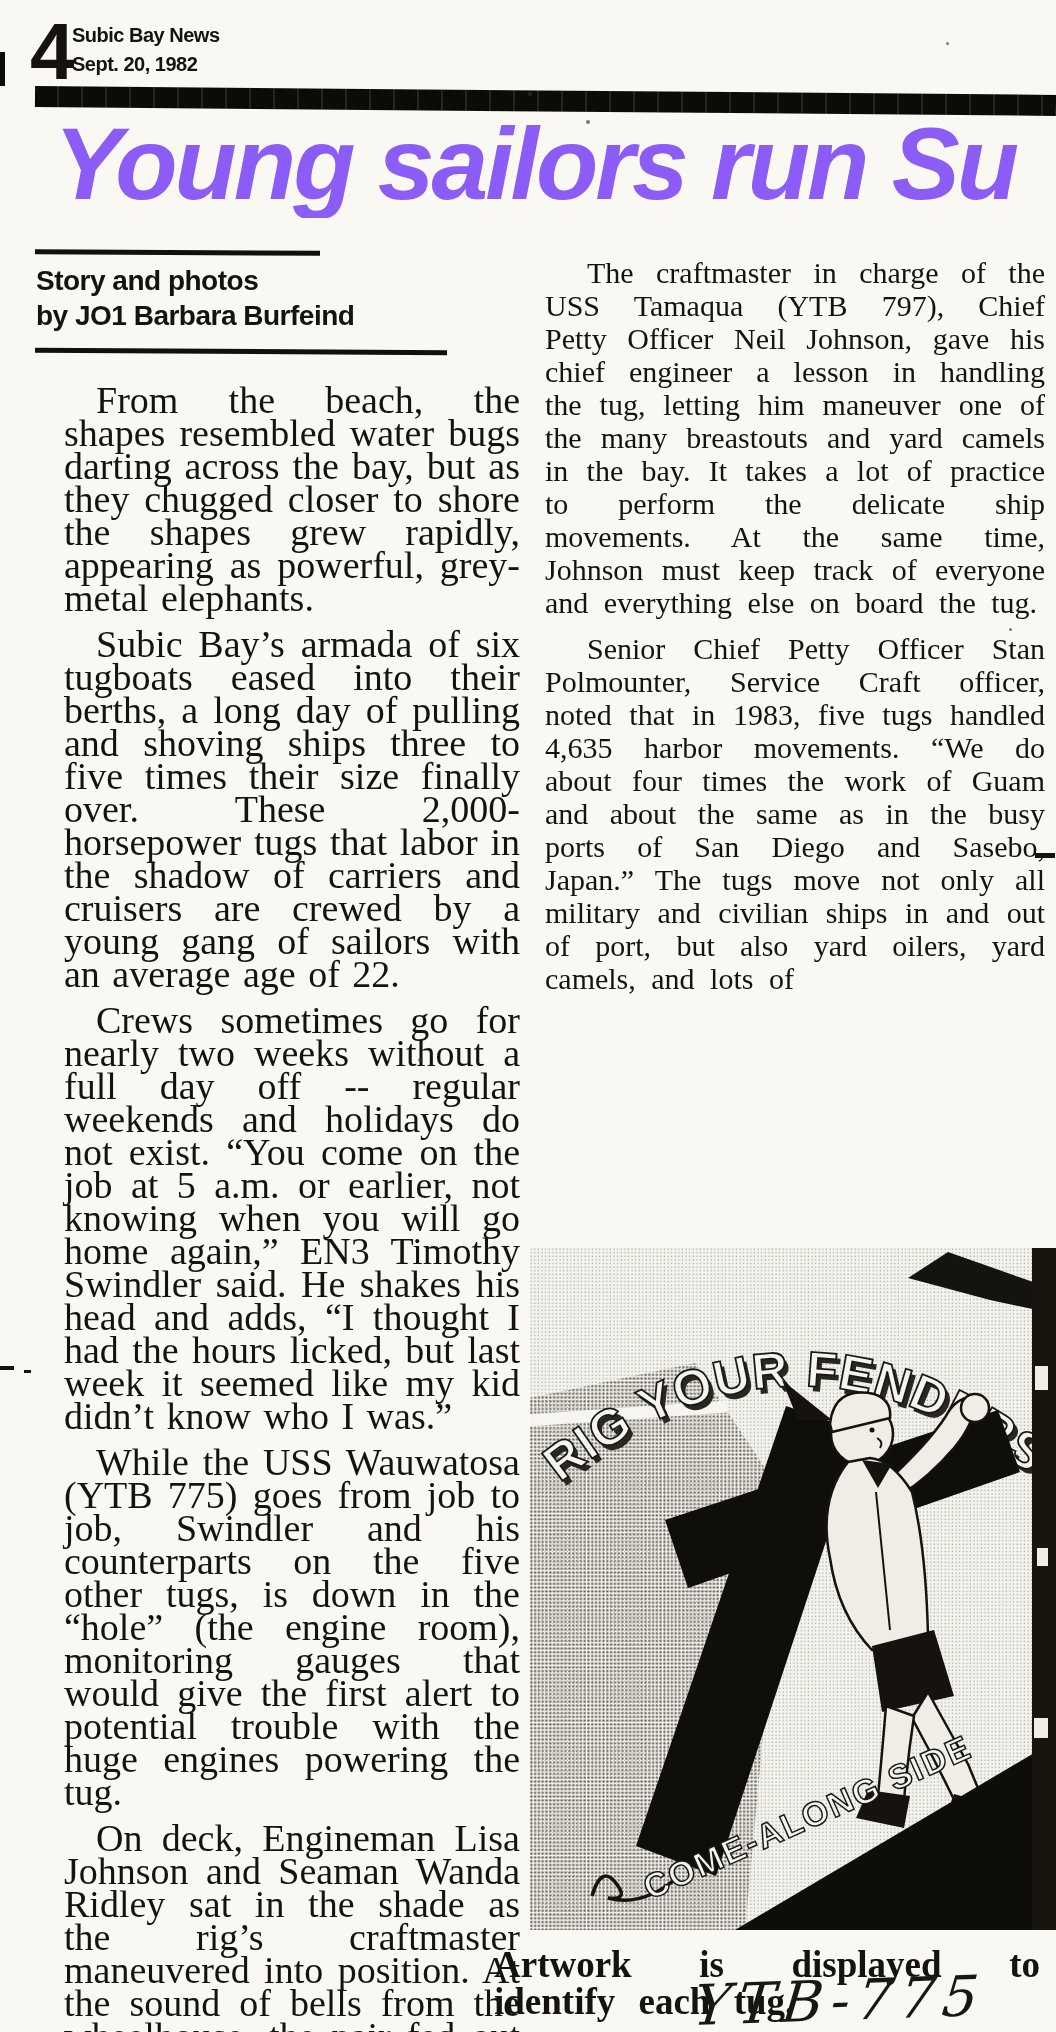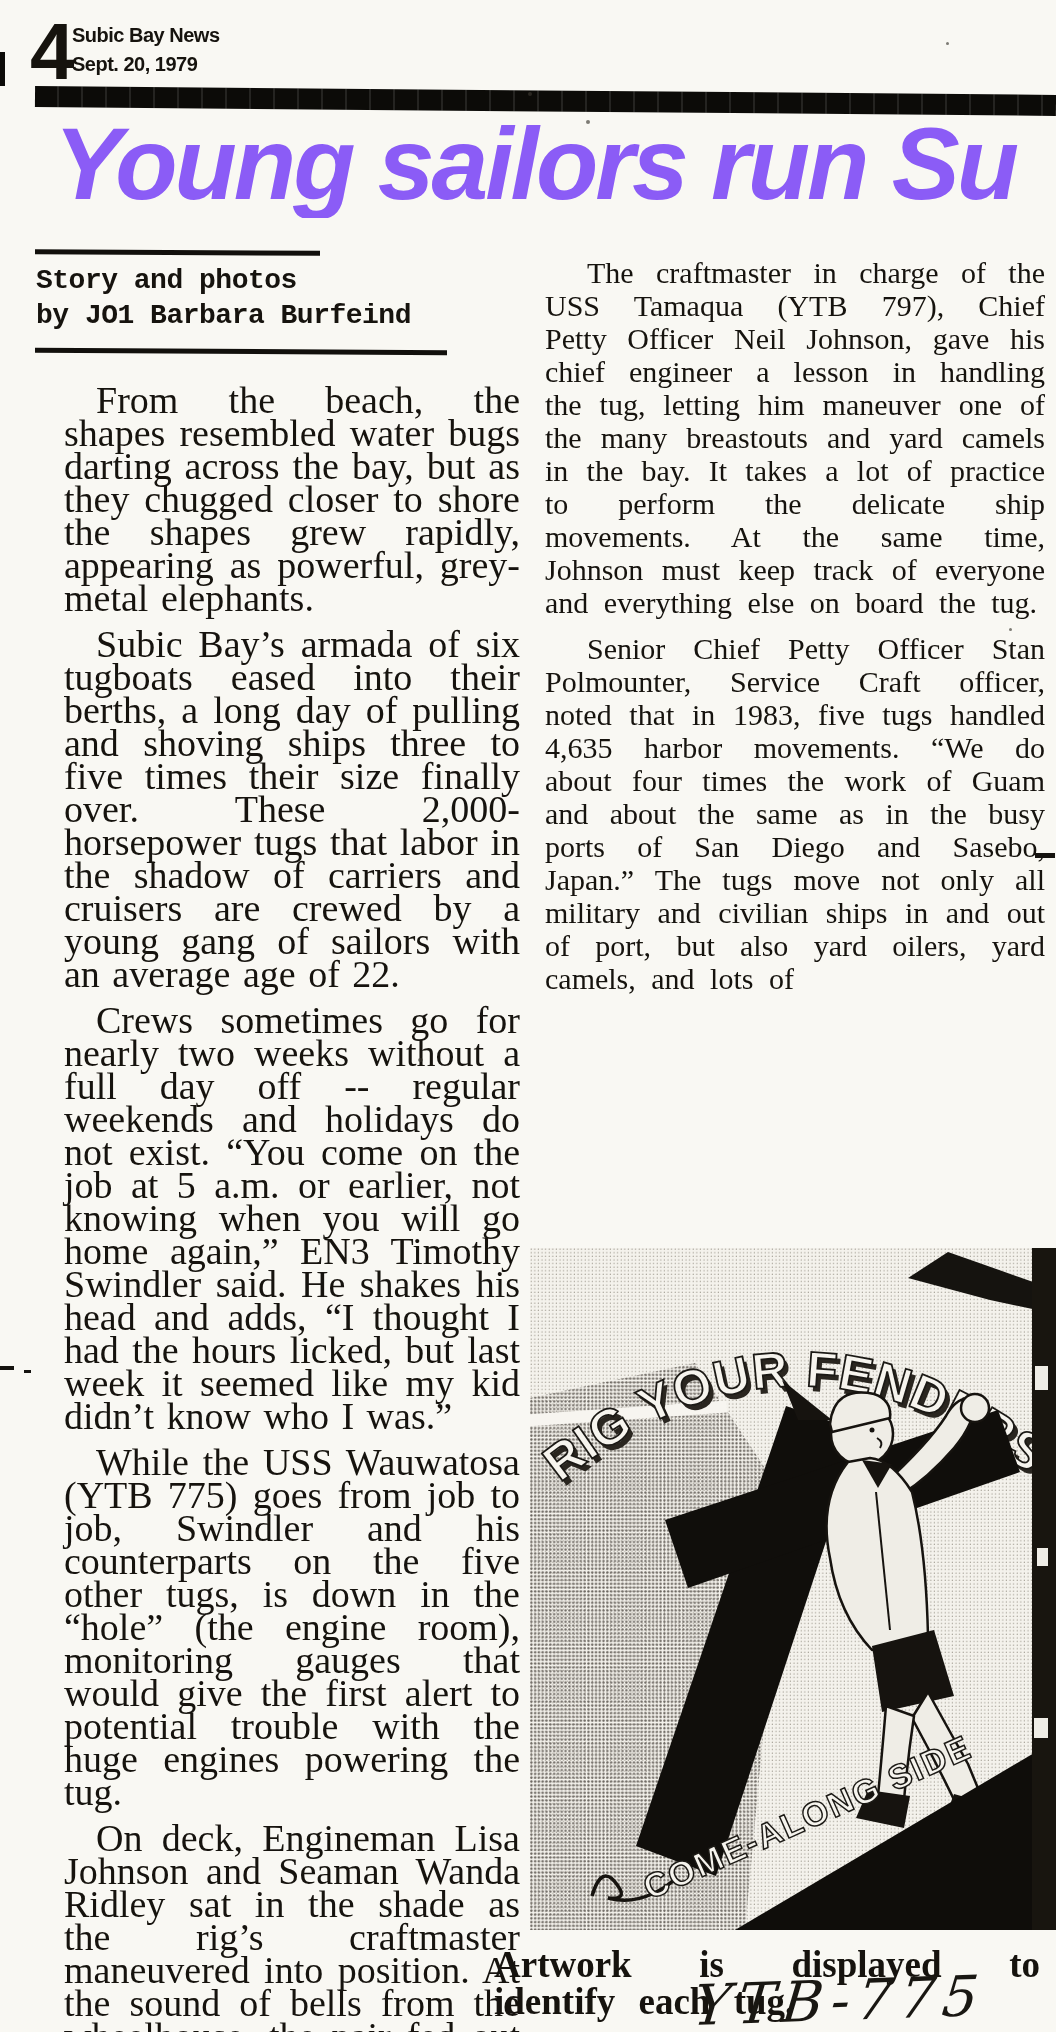--- a/index.html
+++ b/index.html
@@ -29,21 +29,21 @@
     left:50px;top:110px;width:1006px;height:104px;overflow:hidden;
     font-family:"Liberation Sans",sans-serif;font-weight:bold;font-style:italic;
     font-size:102px;line-height:100px;letter-spacing:-3px;white-space:nowrap;
     margin:4px;color:#8b5cf6;
   }
   
   .rule{background:#12100c;height:5px;}
   .rule-top{left:35px;top:250px;width:285px;transform:rotate(0.3deg);}
   .rule-bottom{left:35px;top:349px;width:412px;transform:rotate(0.35deg);}
   .byline-text{
-    left:36px;top:263px;font-family:Liberation Mono, monospace;
+    left:36px;top:263px;font-family:Liberation Sans, sans-serif;
     font-weight:bold;font-size:28px;line-height:35px;letter-spacing:-0.5px;
   }
   
   .col p{
     margin:0 0 13px 0;text-align:justify;hyphens:auto;-webkit-hyphens:auto;
   }
   .col-left{left:35px;top:384px;width:456px;font-size:38px;line-height:33px;word-spacing:3px;margin-left:29px;}
   .col-left p{text-indent:32px;}
   .col-right{left:545px;top:256px;width:500px;font-size:30px;line-height:33px;word-spacing:8px;}
   .col-right p{text-indent:42px;}
@@ -62,21 +62,21 @@
   
   .margin-dash{background:#15130f;}
   .speck{background:#3a372f;border-radius:50%;opacity:.65;}
 </style>
 </head>
 <body>
 
 <div class="abs page-number">4</div>
 <div class="abs pub-block">
   <div>Subic Bay News</div>
-  <div>Sept. 20, 1979</div>
+  <div>Sept. 20, 1982</div>
 </div>
 <div class="abs top-bar"></div>
 <div class="abs edge-mark"></div>
 
 <h1 class="abs headline">Young sailors run Su</h1>
 
 <div class="abs rule rule-top"></div>
 <div class="abs byline-text">
   <div>Story and photos</div>
   <div>by JO1 Barbara Burfeind</div>

